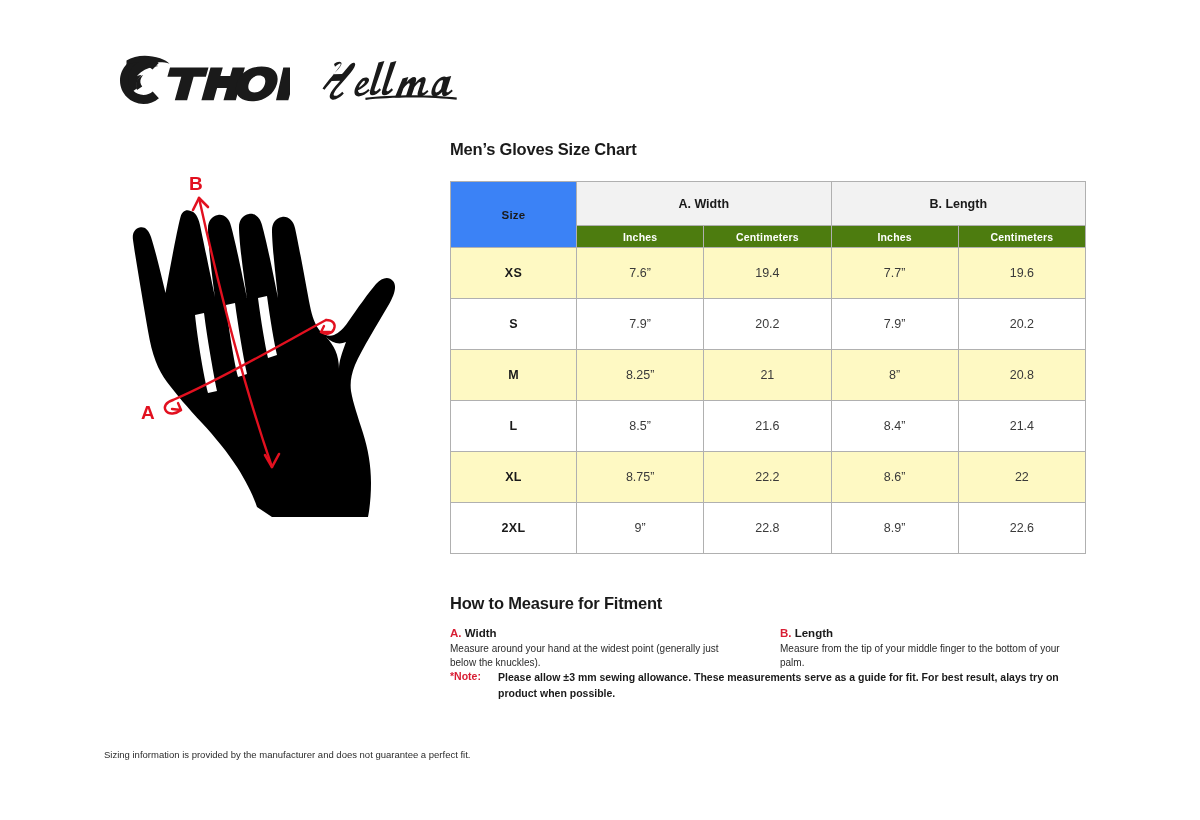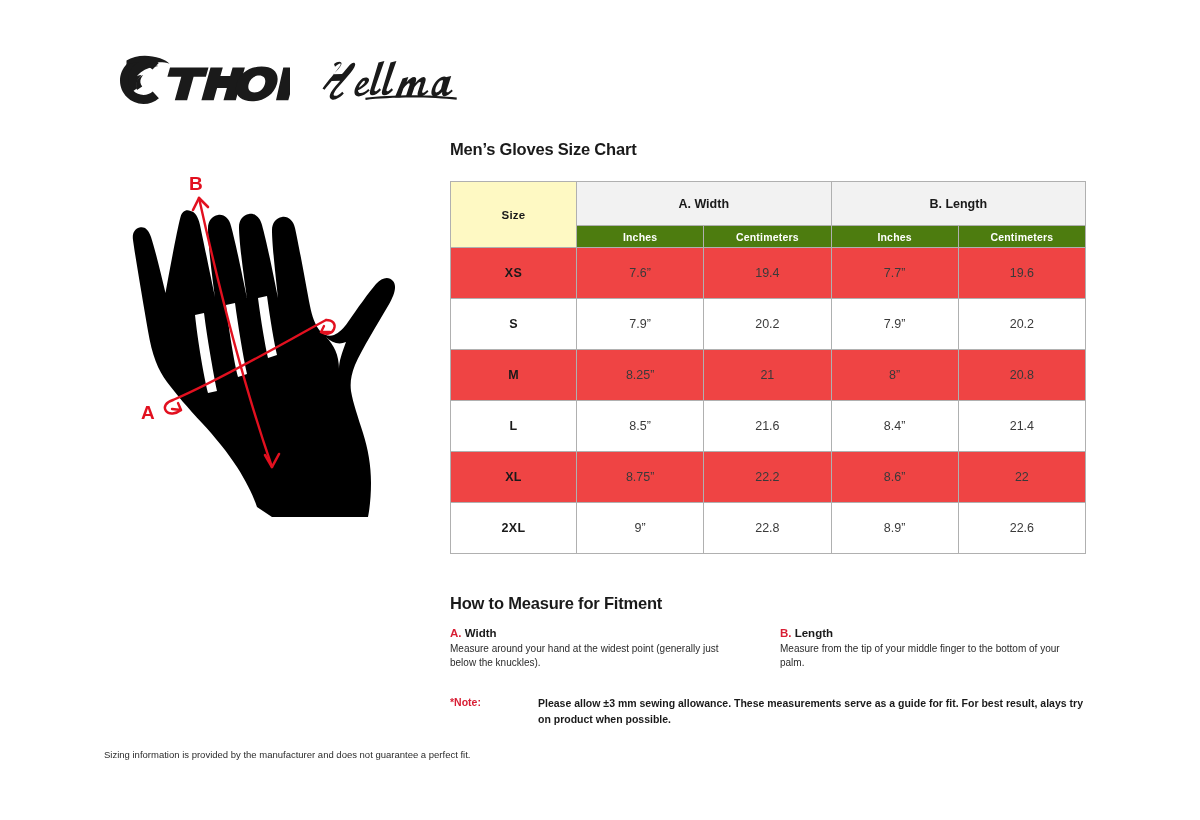--- a/index.html
+++ b/index.html
@@ -61,21 +61,21 @@
     width: 636px;
     table-layout: fixed;
   }
   table.size-table th,
   table.size-table td {
     border: 1px solid #b0b0b0;
     text-align: center;
     vertical-align: middle;
   }
   th.size-head {
-    background: #fef9c3;
+    background: #3b82f6;
     font-size: 11.5px;
     font-weight: bold;
     letter-spacing: 0.2px;
     color: #1a1a1a;
     width: 126px;
   }
   th.group-head {
     background: #f2f2f2;
     font-size: 12.5px;
     font-weight: bold;
@@ -99,21 +99,21 @@
     letter-spacing: 0.3px;
     color: #1a1a1a;
     height: 51px;
   }
   td.val-cell {
     font-size: 12.5px;
     font-weight: normal;
     color: #3a3a3a;
     height: 51px;
   }
-  tr.shaded td { background: #ef4444; }
+  tr.shaded td { background: #fef9c3; }
   tr.plain td  { background: #ffffff; }
 
   
   .measure-title {
     font-size: 16.5px;
     font-weight: bold;
     letter-spacing: -0.2px;
     margin: 40px 0 14px 0;
   }
   .measure-cols {
@@ -130,22 +130,20 @@
   .measure-head .letter { color: #d81e34; }
   .measure-body {
     font-size: 10px;
     line-height: 1.42;
     color: #2b2b2b;
   }
 
   
   .note-row {
     display: flex;
-    margin-top: 26px;
-    gap: 40px;
   }
   .note-label {
     color: #d81e34;
     font-size: 10.5px;
     font-weight: bold;
     width: 48px;
     flex: none;
   }
   .note-text {
     font-size: 10.5px;

